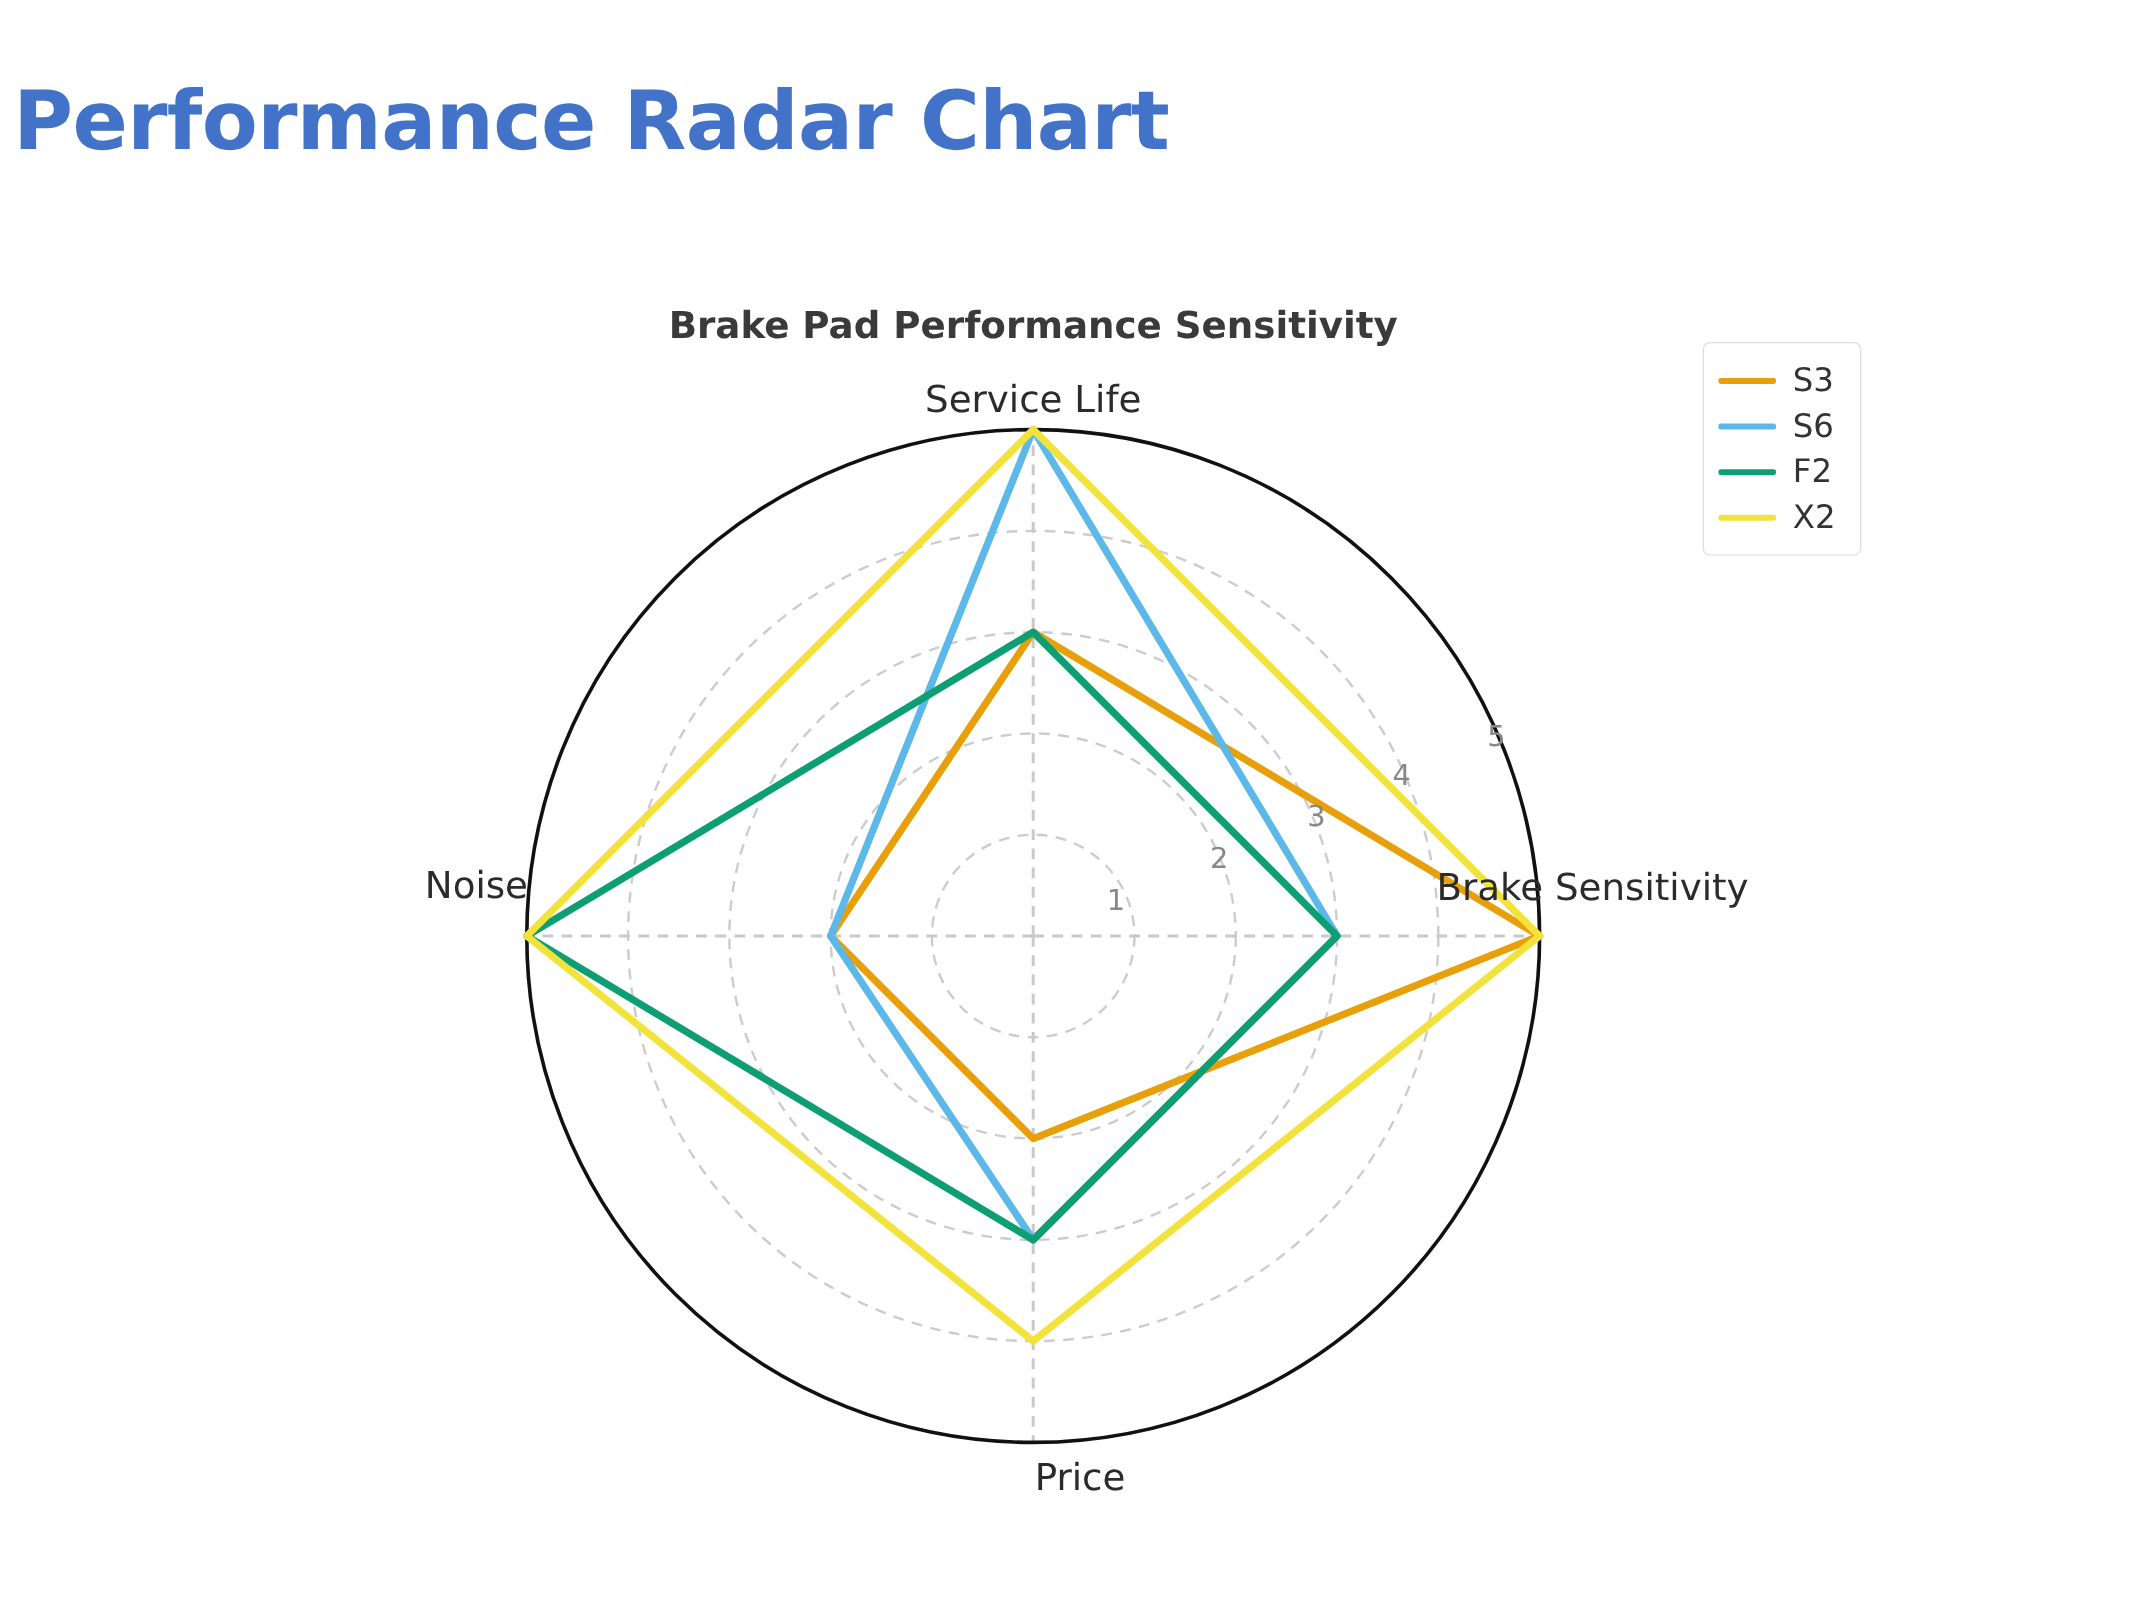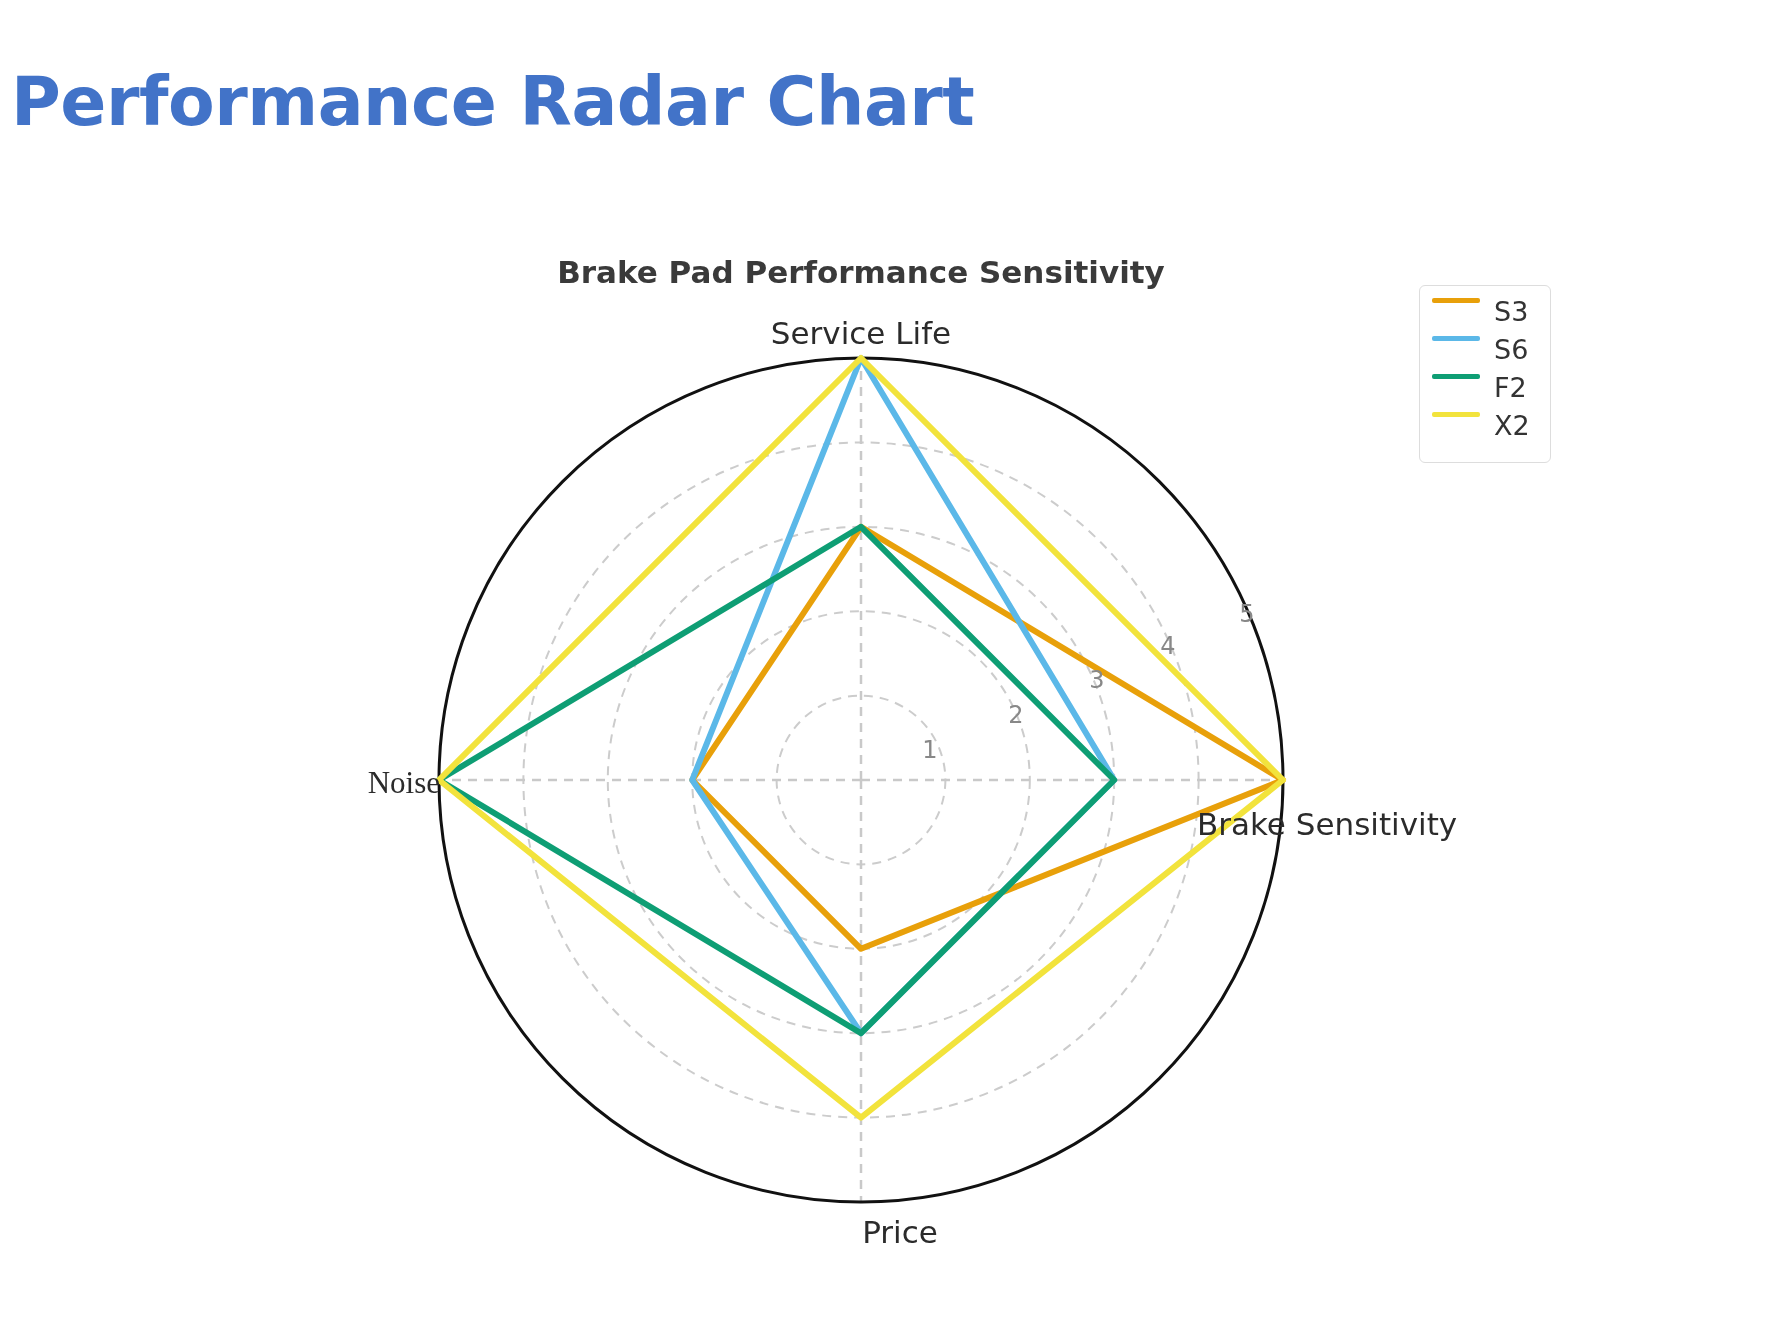--- a/index.html
+++ b/index.html
@@ -57,33 +57,32 @@
     color: #2b2b2b;
     white-space: nowrap;
   }
   .axis-label.top {
     left: 861px;
     top: 333px;
     transform: translate(-50%, -50%);
   }
   .axis-label.right {
     left: 1197px;
-    top: 824px;
+    top: 740px;
     transform: translate(0, -50%);
   }
   .axis-label.bottom {
     left: 900px;
     top: 1232px;
     transform: translate(-50%, -50%);
   }
   .axis-label.left {
     left: 440px;
-    top: 783px;
+    top: 738px;
     transform: translate(-100%, -50%);
-    font-family: Liberation Serif, serif;
   }
   .rtick {
     position: absolute;
     font-size: 24px;
     color: #888888;
     white-space: nowrap;
     transform: translate(-50%, -50%);
   }
   .legend-box {
     position: absolute;
@@ -91,21 +90,21 @@
     top: 285px;
     width: 132px;
     box-sizing: border-box;
     border: 1px solid #dddddd;
     border-radius: 6px;
     background: #ffffff;
     padding: 12px 14px 12px 12px;
   }
   .legend-row {
     display: flex;
-    align-items: flex-start;
+    align-items: center;
     height: 38px;
   }
   .legend-swatch {
     width: 48px;
     height: 5px;
     border-radius: 2px;
     flex: 0 0 auto;
     margin-right: 14px;
   }
   .legend-text {

